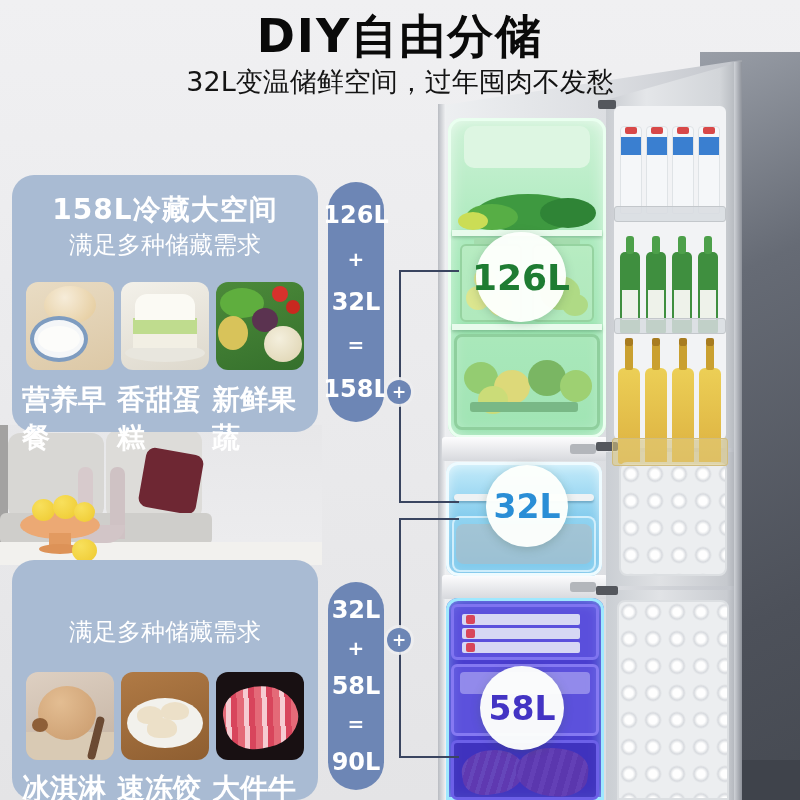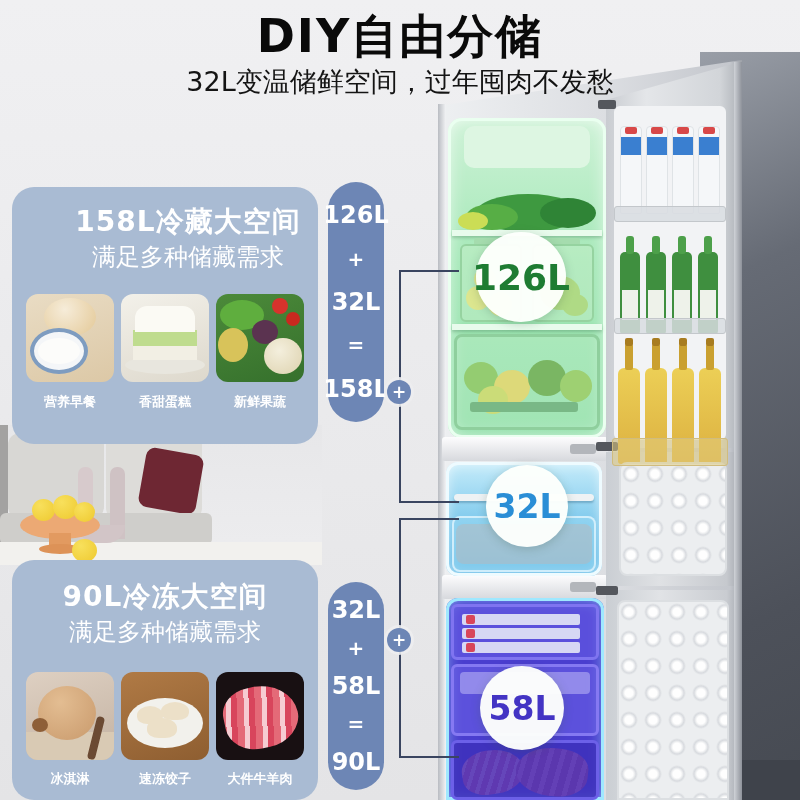--- a/index.html
+++ b/index.html
@@ -37,30 +37,30 @@
   .bowl-stem { left:49px; top:108px; width:22px; height:14px; background:#e29a60; }
   .bowl-foot { left:39px; top:119px; width:42px; height:10px; background:#dd9257; border-radius:50%; }
   .lemon { background:radial-gradient(circle at 35% 30%,#f8e05c,#eec92f); border-radius:50%; }
   .lemon1 { left:32px; top:74px; width:23px; height:22px; }
   .lemon2 { left:53px; top:70px; width:25px; height:24px; }
   .lemon3 { left:74px; top:77px; width:21px; height:20px; }
   .lemon-floor { left:72px; top:114px; width:25px; height:23px; }
 
   
   .card { width:306px; background:#a9bbd3; border-radius:22px; z-index:5; color:#fff; }
-  .card1 { left:12px; top:187px; height:257px;padding-left:23px; }
+  .card1 { left:12px; top:175px; height:257px; }
   .card2 { left:12px; top:560px; height:240px; }
   .card-title { width:100%; text-align:center; font-size:28px; font-weight:bold; letter-spacing:1px; }
   .card-sub { width:100%; text-align:center; font-size:24px; }
   .c1-title { top:16px; } .c1-sub { top:54px; }
   .c2-title { top:18px; } .c2-sub { top:56px; }
   .tile { width:88px; height:88px; border-radius:12px; overflow:hidden; top:107px; }
   .c2 .tile { top:112px; }
   .tile-1 { left:14px; } .tile-2 { left:109px; } .tile-3 { left:204px; }
-  .food-label { top:206px; width:96px; text-align:center; font-size:13px; font-weight:bold; }
+  .food-label { top:206px; width:96px; text-align:left; font-size:28px; font-weight:bold; }
   .c2 .food-label { top:210px; }
   .lab-1 { left:10px; } .lab-2 { left:105px; } .lab-3 { left:200px; }
 
   
   .tile-breakfast { background:linear-gradient(160deg,#e9dcc4,#dcc8a6); }
   .bun { left:18px; top:4px; width:52px; height:38px; background:radial-gradient(circle at 40% 30%,#f6ecd9,#e3c896); border-radius:50%; }
   .bowl-rim { left:4px; top:34px; width:58px; height:46px; background:#f4f6f8; border-radius:50%; border:4px solid #7e9cc0; }
   .porridge { left:12px; top:44px; width:42px; height:26px; background:#fcfcfa; border-radius:50%; }
   .tile-cake { background:linear-gradient(160deg,#f3f1ea,#ddd8cc); }
   .cake-cream { left:14px; top:12px; width:60px; height:26px; background:#fbfaf4; border-radius:12px 12px 0 0; }
@@ -287,21 +287,20 @@
       <div class="abs veg-plum"></div>
       <div class="abs veg-pear"></div>
       <div class="abs veg-cauli"></div>
     </div>
     <div class="abs food-label lab-1">营养早餐</div>
     <div class="abs food-label lab-2">香甜蛋糕</div>
     <div class="abs food-label lab-3">新鲜果蔬</div>
   </div>
 
   <div class="abs card card2 c2">
-    <div class="abs card-title c2-title">90L冷冻大空间</div>
     <div class="abs card-sub c2-sub">满足多种储藏需求</div>
     <div class="abs tile tile-1 tile-icecream">
       <div class="abs ice-bed"></div>
       <div class="abs ice-scoop"></div>
       <div class="abs ice-nut"></div>
       <div class="abs ice-spoon"></div>
     </div>
     <div class="abs tile tile-2 tile-dumpling">
       <div class="abs dump-plate"></div>
       <div class="abs dump dump1"></div>

